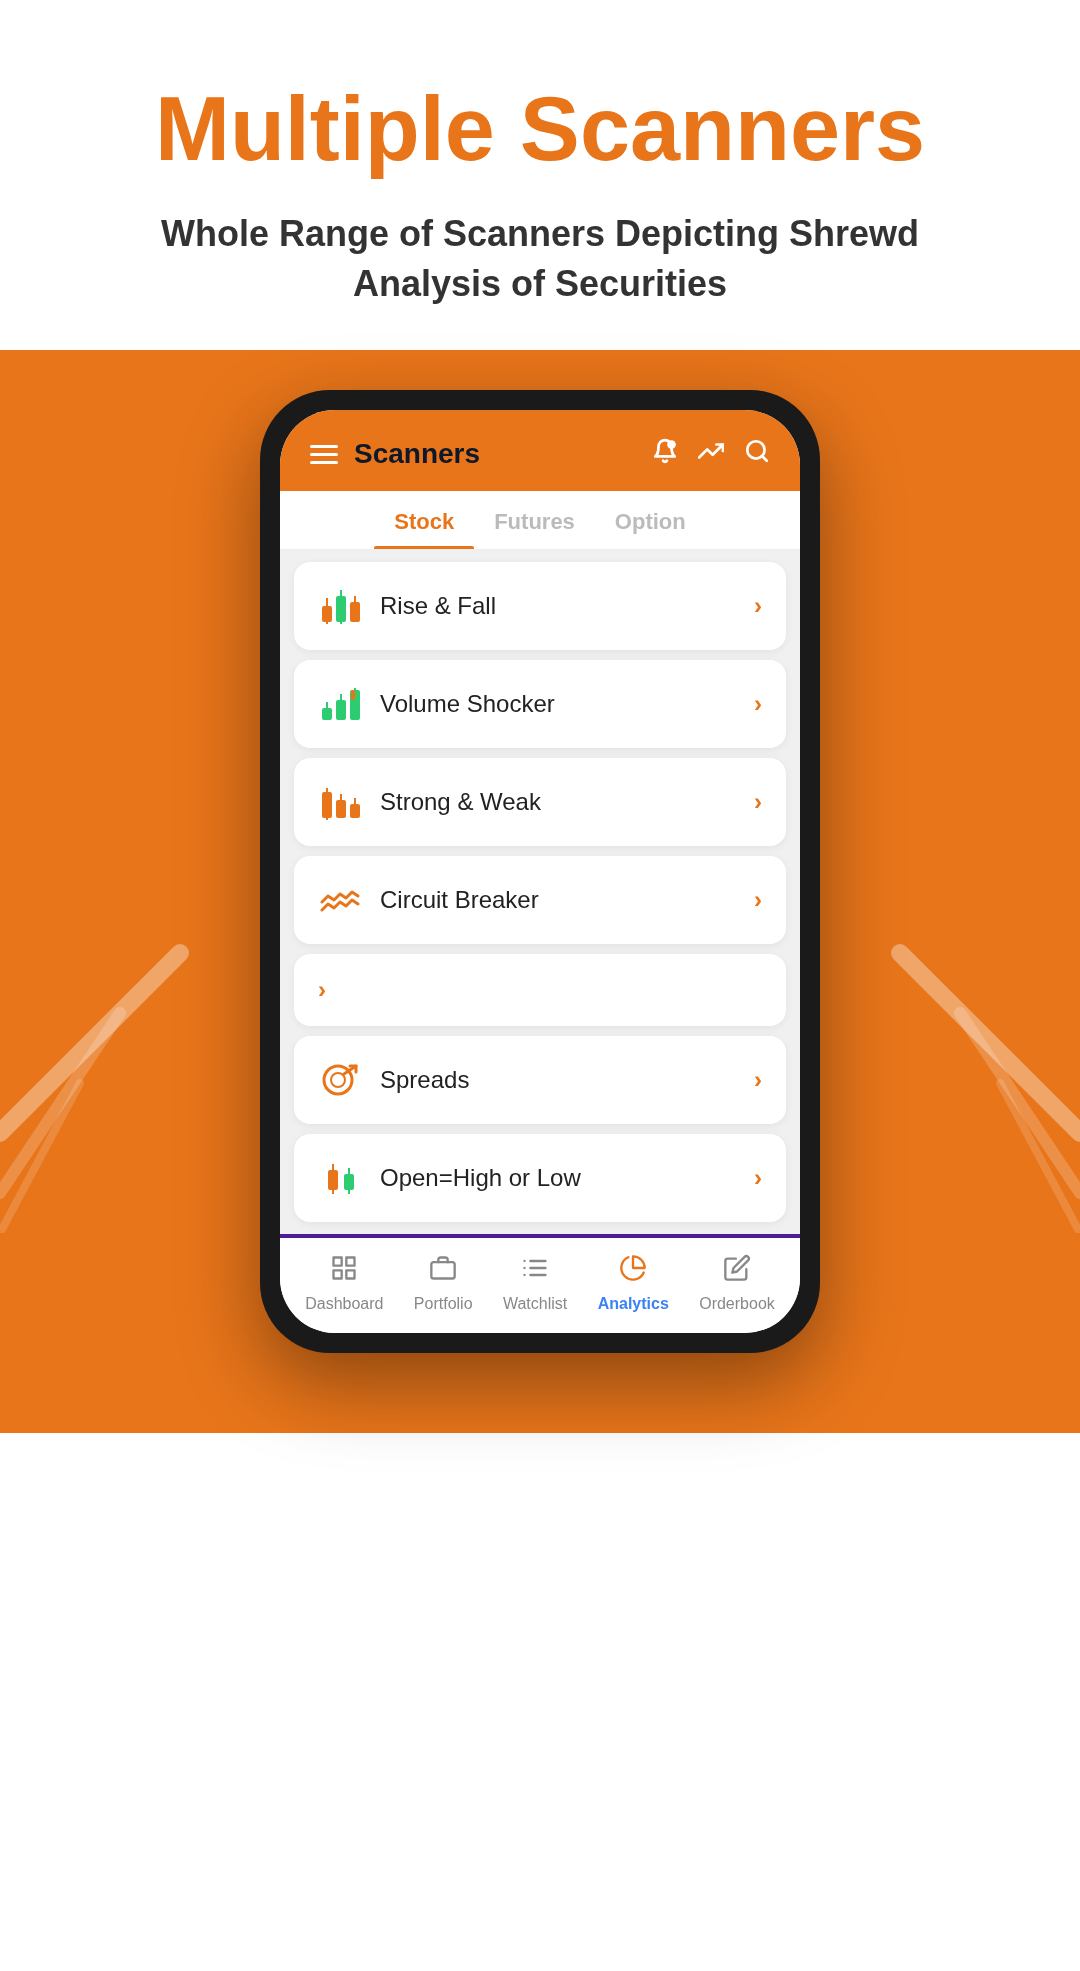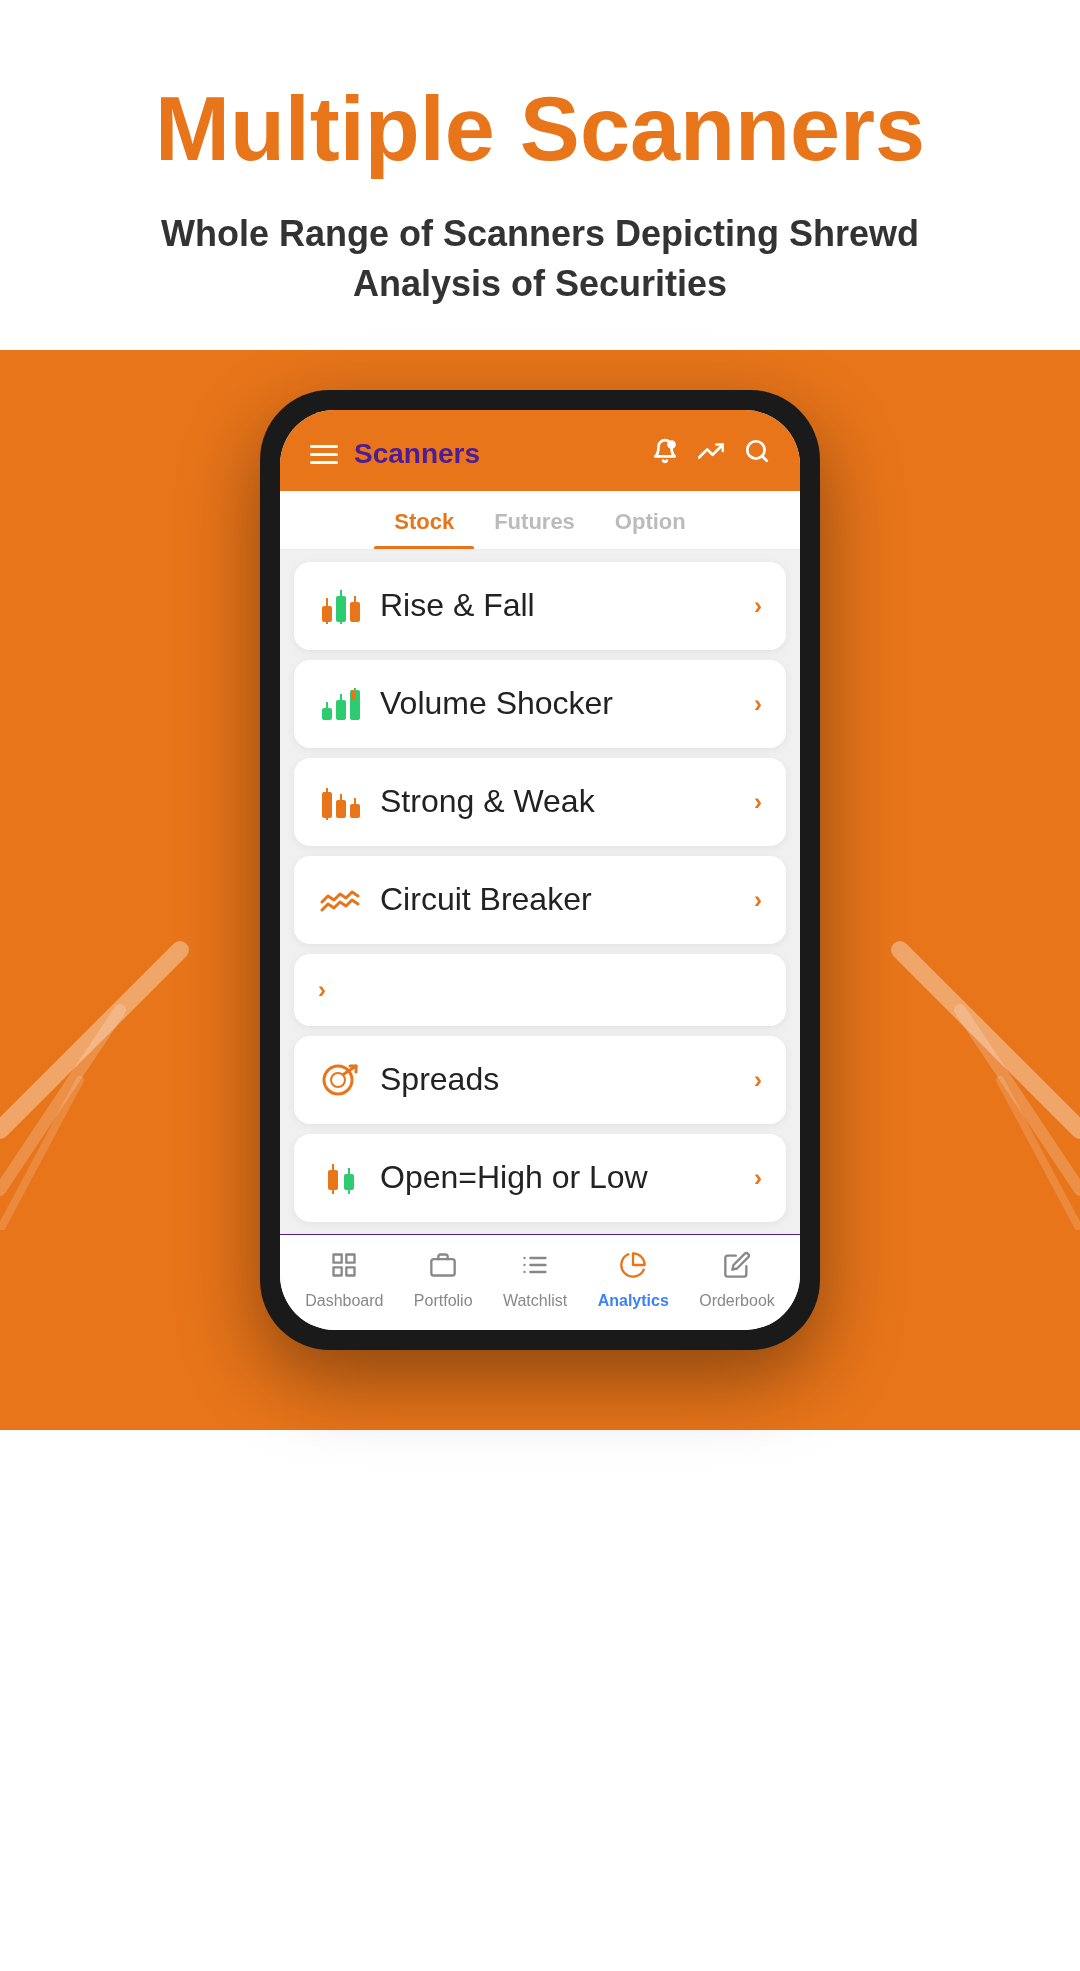--- a/index.html
+++ b/index.html
@@ -85,21 +85,21 @@
 
     .hamburger-icon span {
       display: block;
       width: 28px;
       height: 3px;
       background: #fff;
       border-radius: 2px;
     }
 
     .app-title {
-      color: #4c1d95;
+      color: #0f172a;
       font-size: 28px;
       font-weight: 700;
     }
 
     .header-icons {
       display: flex;
       align-items: center;
       gap: 20px;
     }
 
@@ -172,39 +172,39 @@
     .scanner-icon {
       width: 44px;
       height: 44px;
       display: flex;
       align-items: center;
       justify-content: center;
       font-size: 28px;
     }
 
     .scanner-name {
-      font-size: 32px;
+      font-size: 24px;
       font-weight: 500;
       color: #222;
     }
 
     .chevron-right {
       color: #E8751A;
       font-size: 24px;
       font-weight: 700;
     }
 
     
     .bottom-nav {
       background: #fff;
       display: flex;
       justify-content: space-around;
       align-items: center;
       padding: 16px 10px 20px;
-      border-top: 1px solid #4c1d95;
+      border-top: 4px solid #4c1d95;
     }
 
     .nav-item {
       display: flex;
       flex-direction: column;
       align-items: center;
       gap: 6px;
       cursor: pointer;
     }
 

